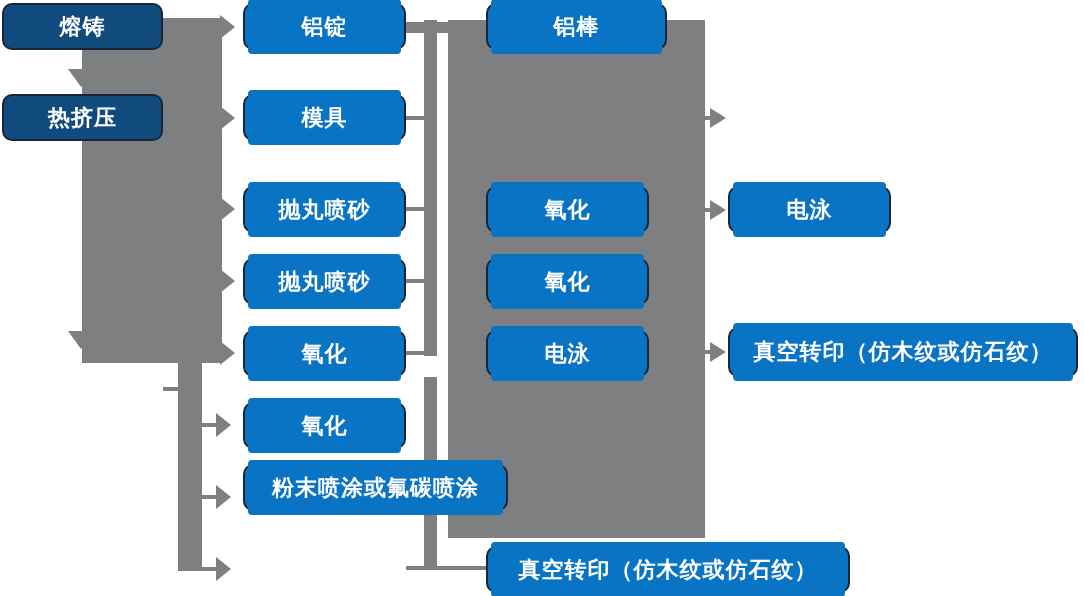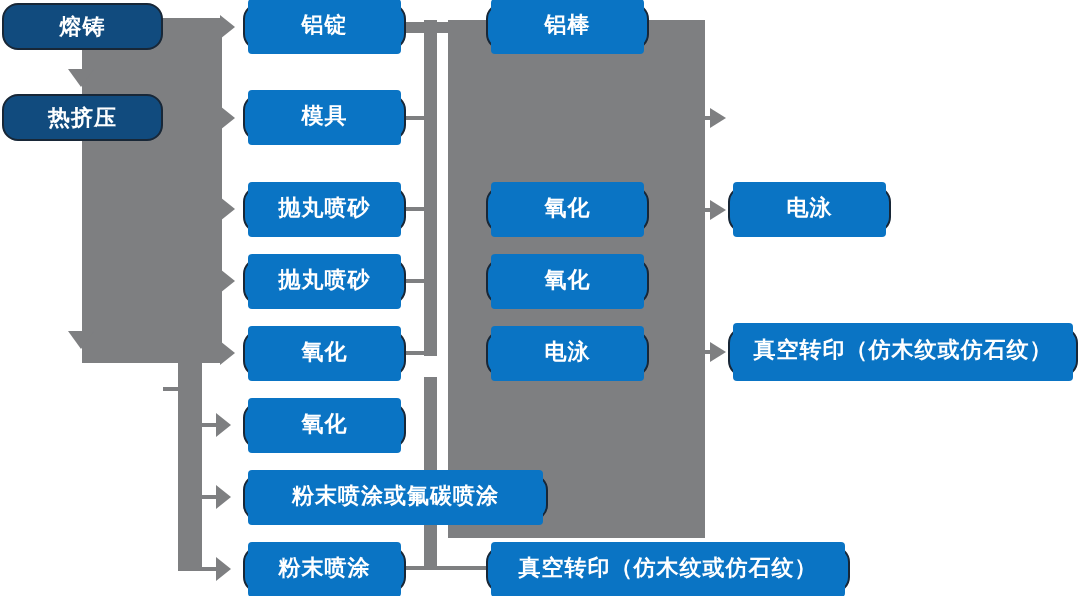--- a/index.html
+++ b/index.html
@@ -11,24 +11,24 @@
   }
   html,body{margin:0;padding:0;background:#fff;}
   #canvas{
     position:relative;width:1084px;height:596px;background:#fff;overflow:hidden;
     font-family:"Liberation Sans",sans-serif;
   }
   
   .node{
     position:absolute;z-index:2;display:flex;align-items:center;justify-content:center;
     color:var(--text);font-weight:bold;font-size:22px;line-height:1;
-    border:2px solid var(--border);border-radius:16px;box-sizing:border-box;
+    border:2px solid var(--border);border-radius:10px;box-sizing:border-box;
     letter-spacing:1px;
   }
-  .node.blue{background:var(--blue);font-family:Liberation Mono, monospace;}
+  .node.blue{background:var(--blue);}
   .node.navy{background:var(--navy);}
   
   .node.blue::before{
     content:"";position:absolute;left:3px;right:3px;top:-6px;bottom:-6px;
     background:inherit;border-radius:4px;z-index:-1;
   }
   
   .bar{position:absolute;background:var(--gray);z-index:0;}
   .tri{position:absolute;width:0;height:0;z-index:0;}
   .tri-r{border-top:12px solid transparent;border-bottom:12px solid transparent;border-left:15px solid var(--gray);}
@@ -78,22 +78,21 @@
   <div class="tri tri-r-sm" style="left:710px;top:342px;"></div>
 
 <div class="node navy" style="left: 2px; top: 3px; width: 161px; height: 47px;">熔铸</div>
     <div class="node navy" style="left: 2px; top: 94px; width: 161px; height: 47px;">热挤压</div>
     <div class="node blue" style="left: 243px; top: 3px; width: 163px; height: 47px;">铝锭</div>
     <div class="node blue" style="left: 243px; top: 94px; width: 163px; height: 47px;">模具</div>
     <div class="node blue" style="left: 243px; top: 186px; width: 163px; height: 47px;">抛丸喷砂</div>
     <div class="node blue" style="left: 243px; top: 258px; width: 163px; height: 47px;">抛丸喷砂</div>
     <div class="node blue" style="left: 243px; top: 330px; width: 163px; height: 47px;">氧化</div>
     <div class="node blue" style="left: 243px; top: 402px; width: 163px; height: 47px;">氧化</div>
-    <div class="node blue" style="left: 243px; top: 474px; width: 305px; height: 47px;">粉末喷涂或氟碳喷涂</div>
-    <div class="node blue" style="left: 243px; top: 546px; width: 163px; height: 47px;">粉末喷涂</div>
-    <div class="node blue" style="left: 486px; top: 3px; width: 163px; height: 47px;">铝棒</div>
+    <div class="node blue" style="left: 243px; top: 464px; width: 265px; height: 47px;">粉末喷涂或氟碳喷涂</div>
+    <div class="node blue" style="left: 486px; top: 3px; width: 181px; height: 47px;">铝棒</div>
     <div class="node blue" style="left: 486px; top: 186px; width: 163px; height: 47px;">氧化</div>
     <div class="node blue" style="left: 486px; top: 258px; width: 163px; height: 47px;">氧化</div>
     <div class="node blue" style="left: 486px; top: 330px; width: 163px; height: 47px;">电泳</div>
     <div class="node blue" style="left: 486px; top: 546px; width: 364px; height: 47px;">真空转印（仿木纹或仿石纹）</div>
     <div class="node blue" style="left: 728px; top: 186px; width: 163px; height: 47px;">电泳</div>
     <div class="node blue" style="left: 728px; top: 327px; width: 350px; height: 50px;">真空转印（仿木纹或仿石纹）</div>
   </div>
 
 </body></html>

